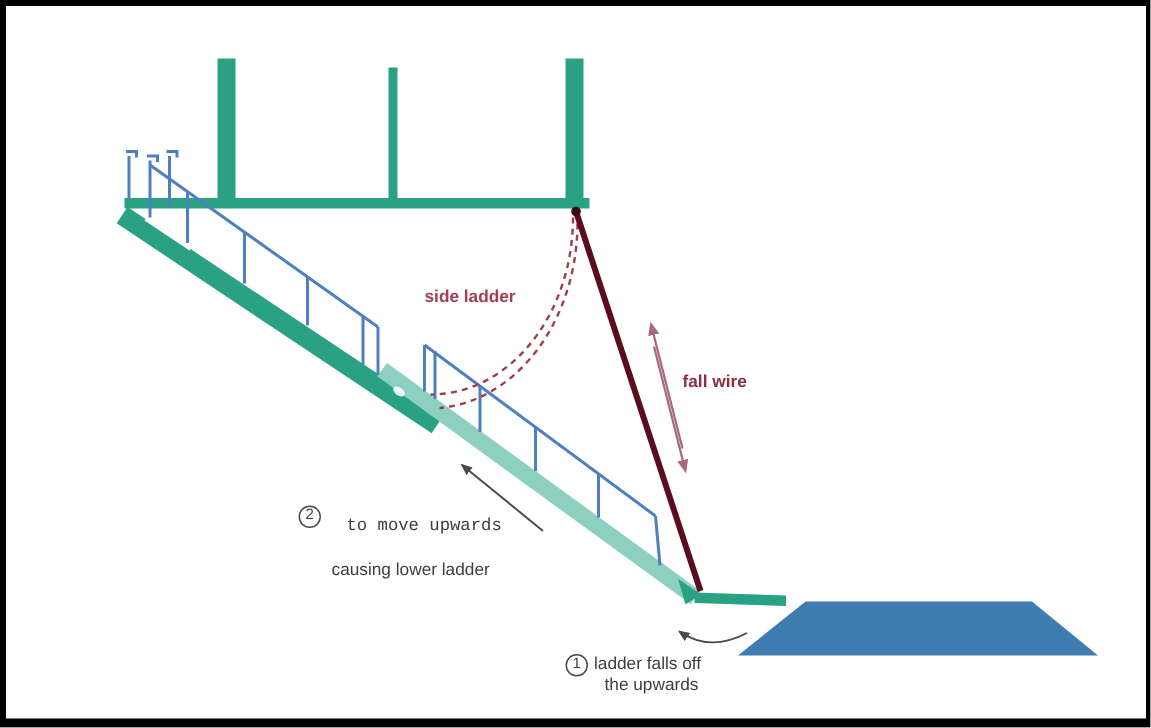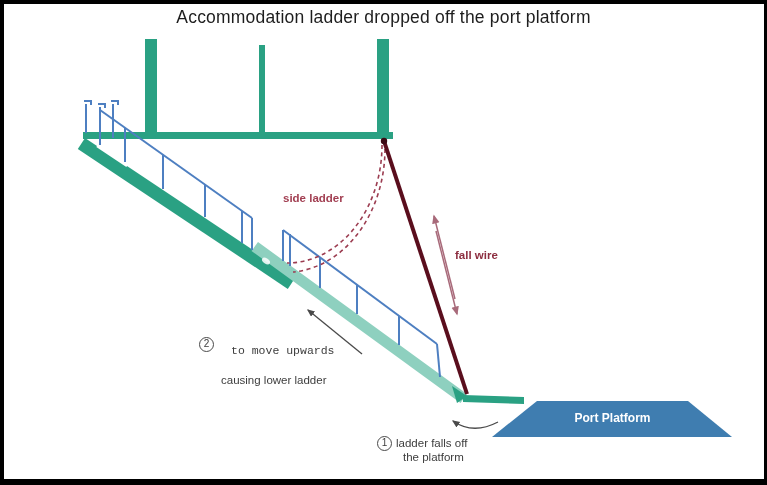--- a/index.html
+++ b/index.html
@@ -37,21 +37,20 @@
   .platform-label {
     left:537px; top:411px; width:151px; text-align:center;
     font-size:12px; font-weight:600; color:#ffffff;
   }
 </style>
 </head>
 <body>
 
 <div class="stage">
 
-  <div class="txt title">Accommodation ladder dropped off the port platform</div>
 
   <svg class="draw" width="767" height="485" viewBox="0 0 767 485">
     <defs>
       <marker id="ah-maroon" markerWidth="8" markerHeight="7" refX="5" refY="2.5" orient="auto">
         <path d="M0,0 L6,2.5 L0,5 Z" fill="#a86a7a"></path>
       </marker>
       <marker id="ah-gray" markerWidth="8" markerHeight="7" refX="5" refY="2.5" orient="auto">
         <path d="M0,0 L6,2.5 L0,5 Z" fill="#4a4a4a"></path>
       </marker>
     </defs>
@@ -123,18 +122,17 @@
 
   <div class="txt maroon-side">side ladder</div>
   <div class="txt maroon-fall">fall wire</div>
 
   <div class="badge badge2">2</div>
   <div class="txt anno s2l1">causing lower ladder</div>
   <div class="txt anno s2l2">to move upwards</div>
 
   <div class="badge badge1">1</div>
   <div class="txt anno s1l1">ladder falls off</div>
-  <div class="txt anno s1l2">the platform</div>
+  <div class="txt anno s1l2">the upwards</div>
 
-  <div class="txt platform-label">Port Platform</div>
 
   <div class="frame"></div>
 </div>
 
 </body></html>

